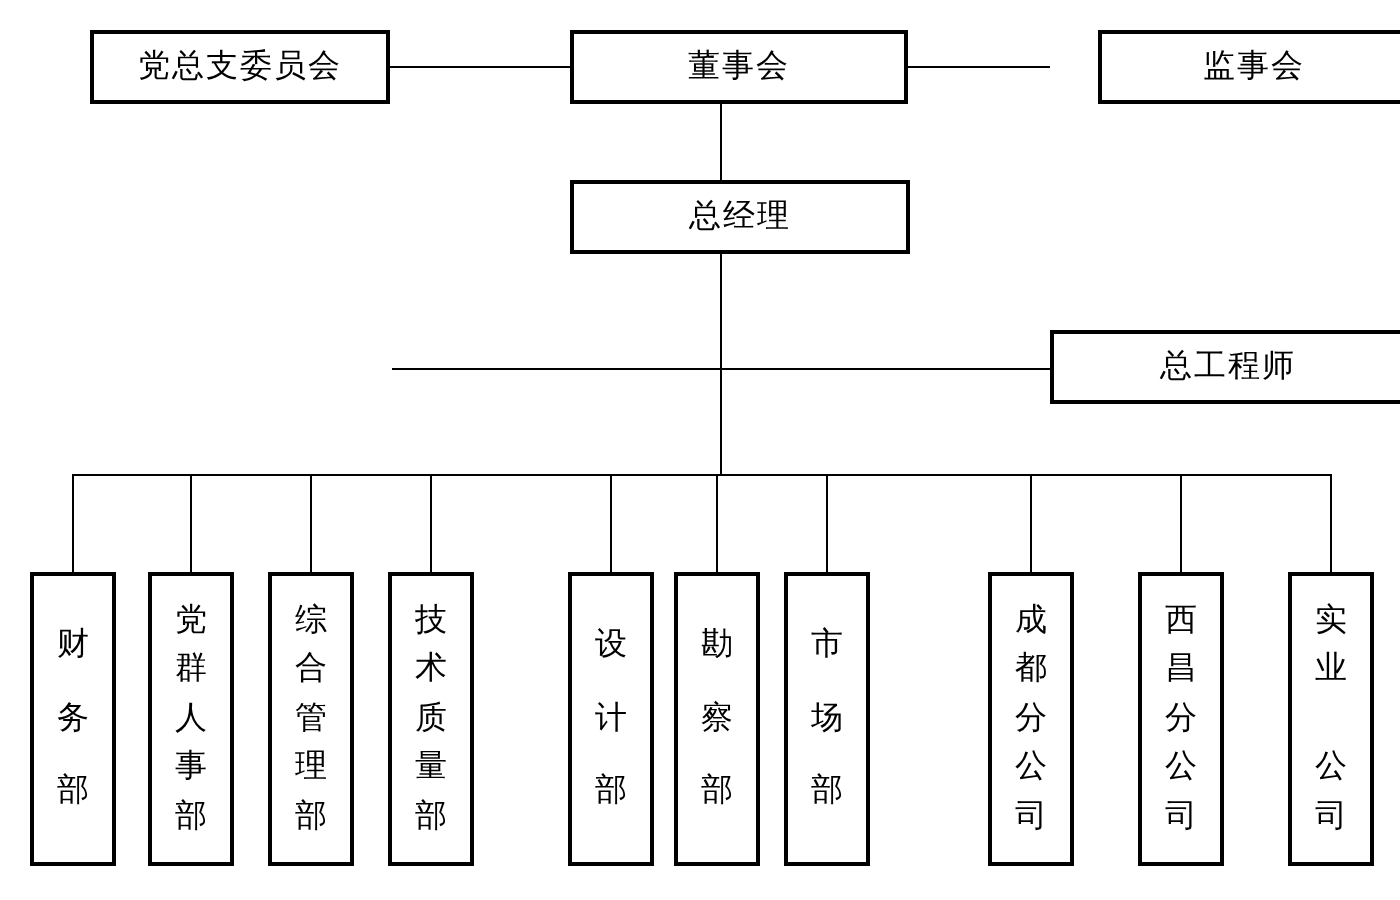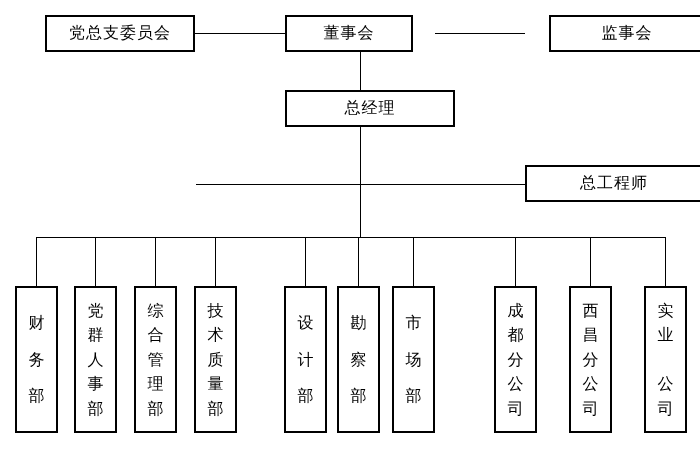--- a/index.html
+++ b/index.html
@@ -68,21 +68,21 @@
   <div class="vline" style="left:155px; top:237px; height:49px;"></div>
   <div class="vline" style="left:215px; top:237px; height:49px;"></div>
   <div class="vline" style="left:305px; top:237px; height:49px;"></div>
   <div class="vline" style="left:358px; top:237px; height:49px;"></div>
   <div class="vline" style="left:413px; top:237px; height:49px;"></div>
   <div class="vline" style="left:515px; top:237px; height:49px;"></div>
   <div class="vline" style="left:590px; top:237px; height:49px;"></div>
   <div class="vline" style="left:665px; top:237px; height:49px;"></div>
 
   <div class="node" style="left:45px;  top:15px; width:150px; height:37px;">党总支委员会</div>
-  <div class="node" style="left:285px; top:15px; width:128px; height:37px;">董事会</div>
+  <div class="node" style="left:285px; top:15px; width:169px; height:37px;">董事会</div>
   <div class="node" style="left:549px; top:15px; width:156px; height:37px;">监事会</div>
 
   <div class="node" style="left:285px; top:90px; width:170px; height:37px;">总经理</div>
 
   <div class="node" style="left:525px; top:165px; width:178px; height:37px;">总工程师</div>
 
   <div class="vnode" style="left:15px;  top:286px; width:43px; height:147px;">
       <span>财</span>
       <span>务</span>
       <span>部</span>

